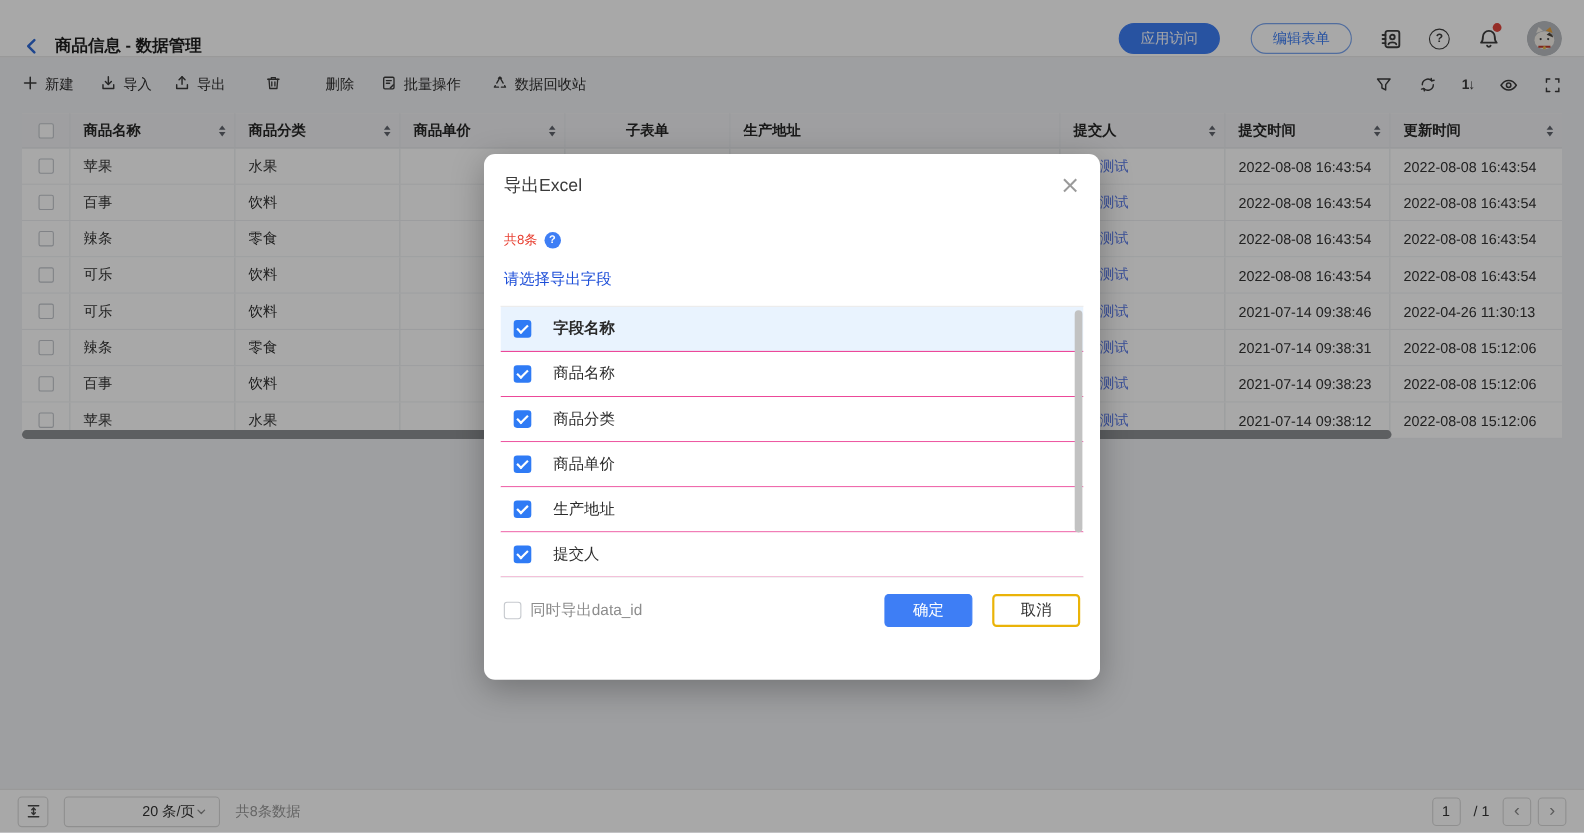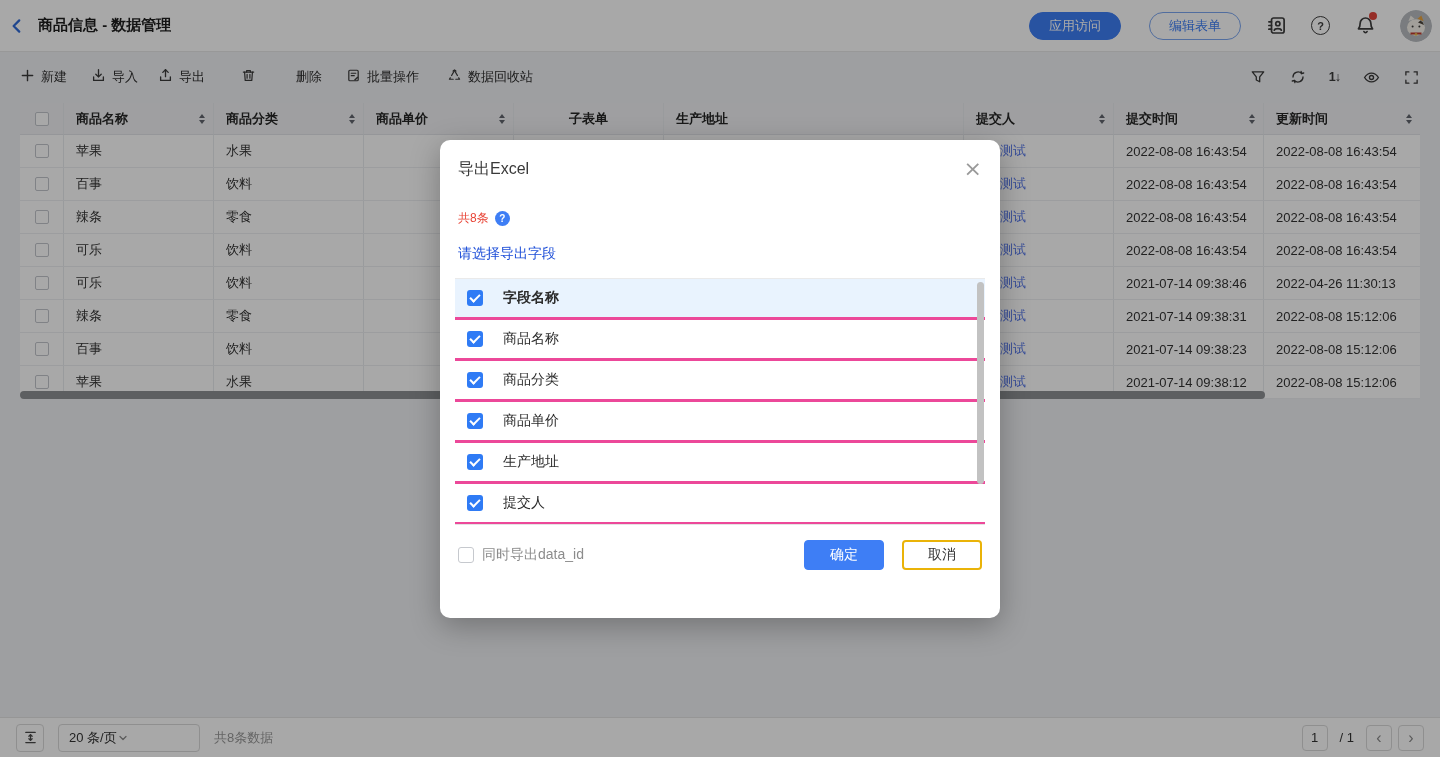--- a/index.html
+++ b/index.html
@@ -6,21 +6,21 @@
   html,body { width:1440px; height:757px; }
   body {
     font-family: "Liberation Sans", "DejaVu Sans", sans-serif;
     background:#f0f1f4; color:#333; overflow:hidden; position:relative;
     font-size:13px;
   }
   svg { display:block; }
 
   
   .topbar{position:absolute;top:0;left:0;right:0;height:52px;background:#fff;
-    border-bottom:1px solid #e7e7e7;display:flex;align-items:center;padding:0 8px;z-index:5;}
+    border-bottom:1px solid #e7e7e7;display:flex;align-items:flex-end;padding:0 20px;z-index:5;}
   .back-btn{display:flex;align-items:center;cursor:pointer;margin-right:12px;}
   .page-title{font-size:15px;font-weight:700;color:#1f1f1f;}
   .topbar-right{margin-left:auto;display:flex;align-items:center;gap:24px;}
   .pill{height:28px;border-radius:14px;padding:0 19px;font-size:13px;display:flex;align-items:center;cursor:pointer;}
   .pill.primary{background:#3e7ef5;color:#fff;border:1px solid #3e7ef5;}
   .pill.ghost{background:transparent;color:#3e7ef5;border:1px solid #7ba6f0;margin-left:4px;}
   .tb-icon{width:22px;height:22px;display:flex;align-items:center;justify-content:center;cursor:pointer;color:#3d3d3d;}
   .help-badge-top{width:19px;height:19px;border:1.5px solid #3d3d3d;border-radius:50%;
     font-size:11px;font-weight:700;display:flex;align-items:center;justify-content:center;color:#3d3d3d;}
   .bell-wrap{position:relative;}
@@ -54,21 +54,21 @@
   .link{color:#5677e8;cursor:pointer;}
   .submitter-cell{padding-left:36px;}
   .hscrollbar{position:absolute;left:20px;top:391px;width:1245px;height:8px;border-radius:4px;background:#8e9094;z-index:6;}
 
   
   .bottombar{position:absolute;left:0;right:0;bottom:0;height:40px;background:#fff;border-top:1px solid #e4e4e4;
     display:flex;align-items:center;padding:0 16px;z-index:5;}
   .rowheight-btn{width:28px;height:28px;border:1px solid #d9d9d9;border-radius:4px;background:#fff;
     display:flex;align-items:center;justify-content:center;cursor:pointer;color:#4a4a4a;}
   .pagesize-select{margin-left:14px;width:142px;height:28px;border:1px solid #d9d9d9;border-radius:4px;background:#fff;
-    display:flex;align-items:center;justify-content:flex-start;padding:0 10px;font-size:13px;color:#333;cursor:pointer;}
+    display:flex;align-items:center;justify-content:flex-end;padding:0 10px;font-size:13px;color:#333;cursor:pointer;}
   .total-text{margin-left:14px;color:#999;font-size:13px;}
   .pager{margin-left:auto;display:flex;align-items:center;}
   .page-box{min-width:26px;height:26px;border:1px solid #d9d9d9;border-radius:4px;background:#fff;
     display:flex;align-items:center;justify-content:center;font-size:13px;color:#333;padding:0 6px;}
   .page-total{margin:0 12px;font-size:13px;color:#333;}
   .nav-btn{width:26px;height:26px;border:1px solid #d9d9d9;border-radius:4px;background:#fff;color:#8a8a8a;
     display:flex;align-items:center;justify-content:center;font-size:16px;cursor:pointer;}
   .nav-btn + .nav-btn{margin-left:6px;}
 
   
@@ -78,21 +78,21 @@
   .modal-header{display:flex;align-items:center;justify-content:space-between;padding:18px 3px 0 3px;}
   .modal-title{font-size:16px;color:#3a3a3a;}
   .modal-close{font-size:22px;color:#9a9a9a;cursor:pointer;line-height:1;font-family:"DejaVu Sans",sans-serif;}
   .count-row{margin-top:30px;padding-left:3px;display:flex;align-items:center;gap:6px;}
   .count-text{color:#e84335;font-size:12px;}
   .q-badge{width:15px;height:15px;border-radius:50%;background:#3e7ef5;color:#fff;font-size:10px;font-weight:700;
     display:flex;align-items:center;justify-content:center;cursor:pointer;}
   .select-prompt{margin-top:18px;padding-left:3px;font-size:14px;color:#1d4ed8;}
   .field-list{margin-top:15px;border-top:1px solid #eaeaea;border-bottom:1px solid #e3e3e3;height:247px;
     overflow:hidden;position:relative;}
-  .field-row{height:41px;display:flex;align-items:center;padding-left:12px;border-bottom:3px solid #ec4899;background:#fff;cursor:pointer;}
+  .field-row{height:41px;display:flex;align-items:center;padding-left:12px;border-bottom:1px solid #ec4899;background:#fff;cursor:pointer;}
   .field-row.hl{background:#e9f3fe;}
   .field-row .flabel{margin-left:20px;font-size:14px;color:#2b2b2b;}
   .field-row.hl .flabel{font-weight:700;}
   .cb16{width:16px;height:16px;border-radius:3px;position:relative;flex:none;cursor:pointer;}
   .cb16.checked{background:#2f7bf5;}
   .cb16.checked::after{content:"";position:absolute;left:5px;top:2px;width:4px;height:8px;
     border:solid #fff;border-width:0 2px 2px 0;transform:rotate(45deg);}
   .cb16.unchecked{background:#fff;border:1px solid #c6c9ce;}
   .vscroll{position:absolute;right:1px;top:3px;width:7px;height:202px;border-radius:4px;background:#c2c2c2;}
   .modal-footer{margin-top:15px;display:flex;align-items:center;padding:0 3px;}

